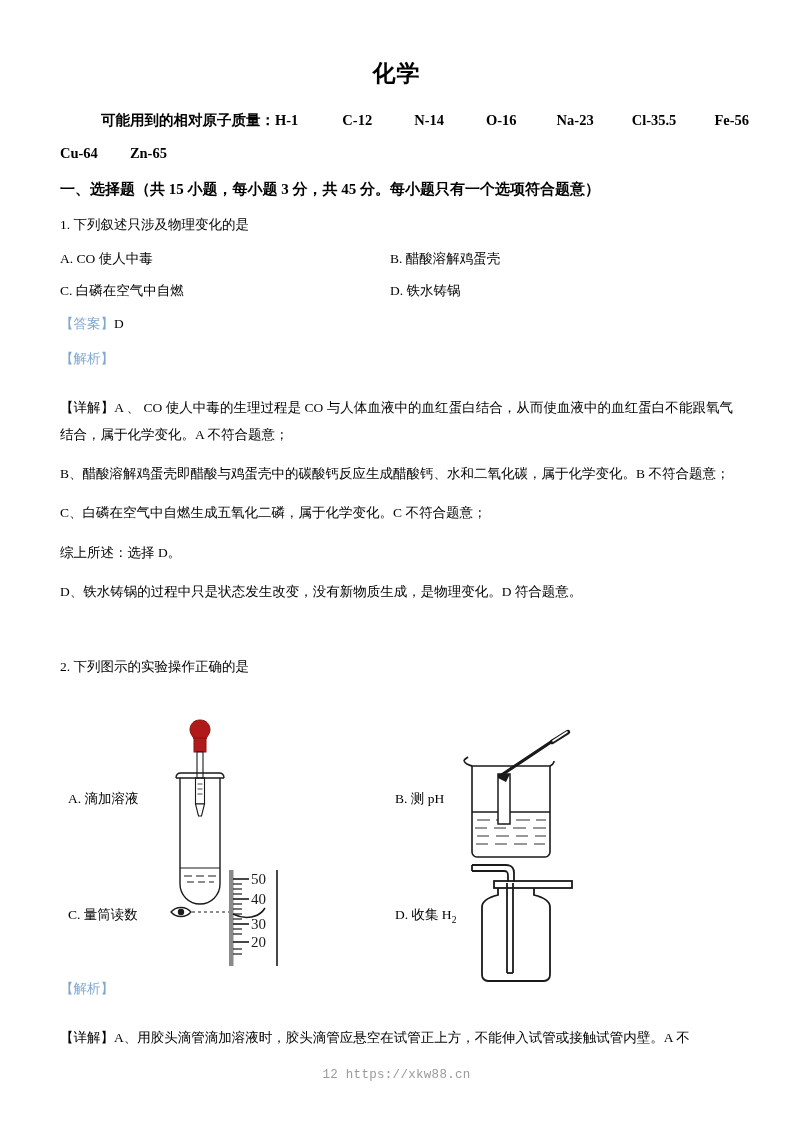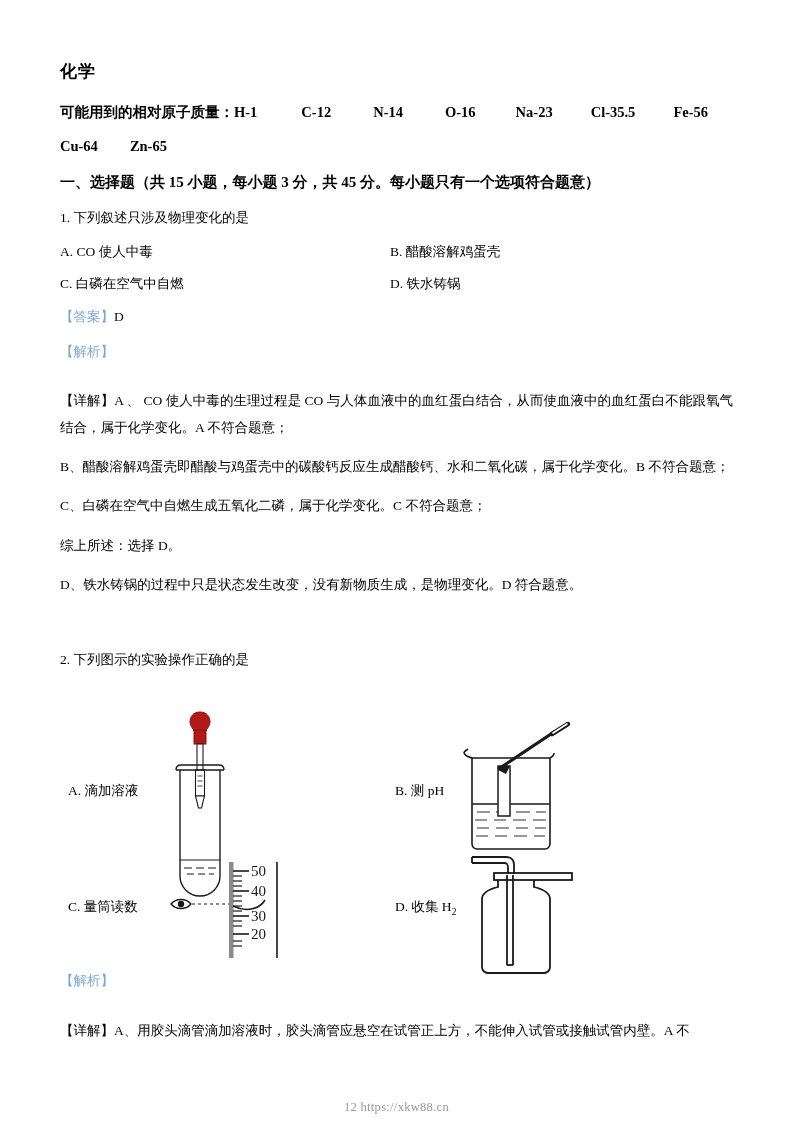--- a/index.html
+++ b/index.html
@@ -19,34 +19,37 @@
     position: absolute;
     left: 0; top: 0;
     width: 793px;
     height: 1122px;
     box-sizing: border-box;
     padding: 0 60px;
   }
 
   
   .doc-title {
-    font-size: 17px;
+    text-align: center;
+    font-size: 23px;
     font-weight: bold;
     letter-spacing: 1px;
     margin: 62px 0 0 0;
     line-height: 1.2;
+    font-family: Liberation Mono, monospace;
   }
 
   
   .mass-line {
     font-size: 14.5px;
     font-weight: bold;
     margin-top: 21px;
     white-space: nowrap;
     line-height: 1.35;
+    margin-left: 41px;
   }
   .mass-line .lbl { letter-spacing: 0px; }
   .mass-item { display: inline-block; }
   .sp-1 { display: inline-block; width: 44px; }
   .sp-2 { display: inline-block; width: 42px; }
   .sp-3 { display: inline-block; width: 42px; }
   .sp-4 { display: inline-block; width: 40px; }
   .sp-5 { display: inline-block; width: 38px; }
   .sp-6 { display: inline-block; width: 38px; }
   .mass-line2 {
@@ -126,25 +129,24 @@
   }
   .sub { font-size: 9.5px; vertical-align: sub; }
 
   
   .watermark {
     position: absolute;
     left: 0;
     right: 0;
     top: 1068px;
     text-align: center;
-    font-family: Liberation Serif, serif;
+    font-family: Liberation Mono, monospace;
     font-size: 12.5px;
     color: #9a9a9a;
     letter-spacing: 0.3px;
-    margin-top: 32px;
   }
 </style>
 </head>
 <body>
 
 <div class="page">
 
   <div class="doc-title">化学</div>
 
   <div class="mass-line">

